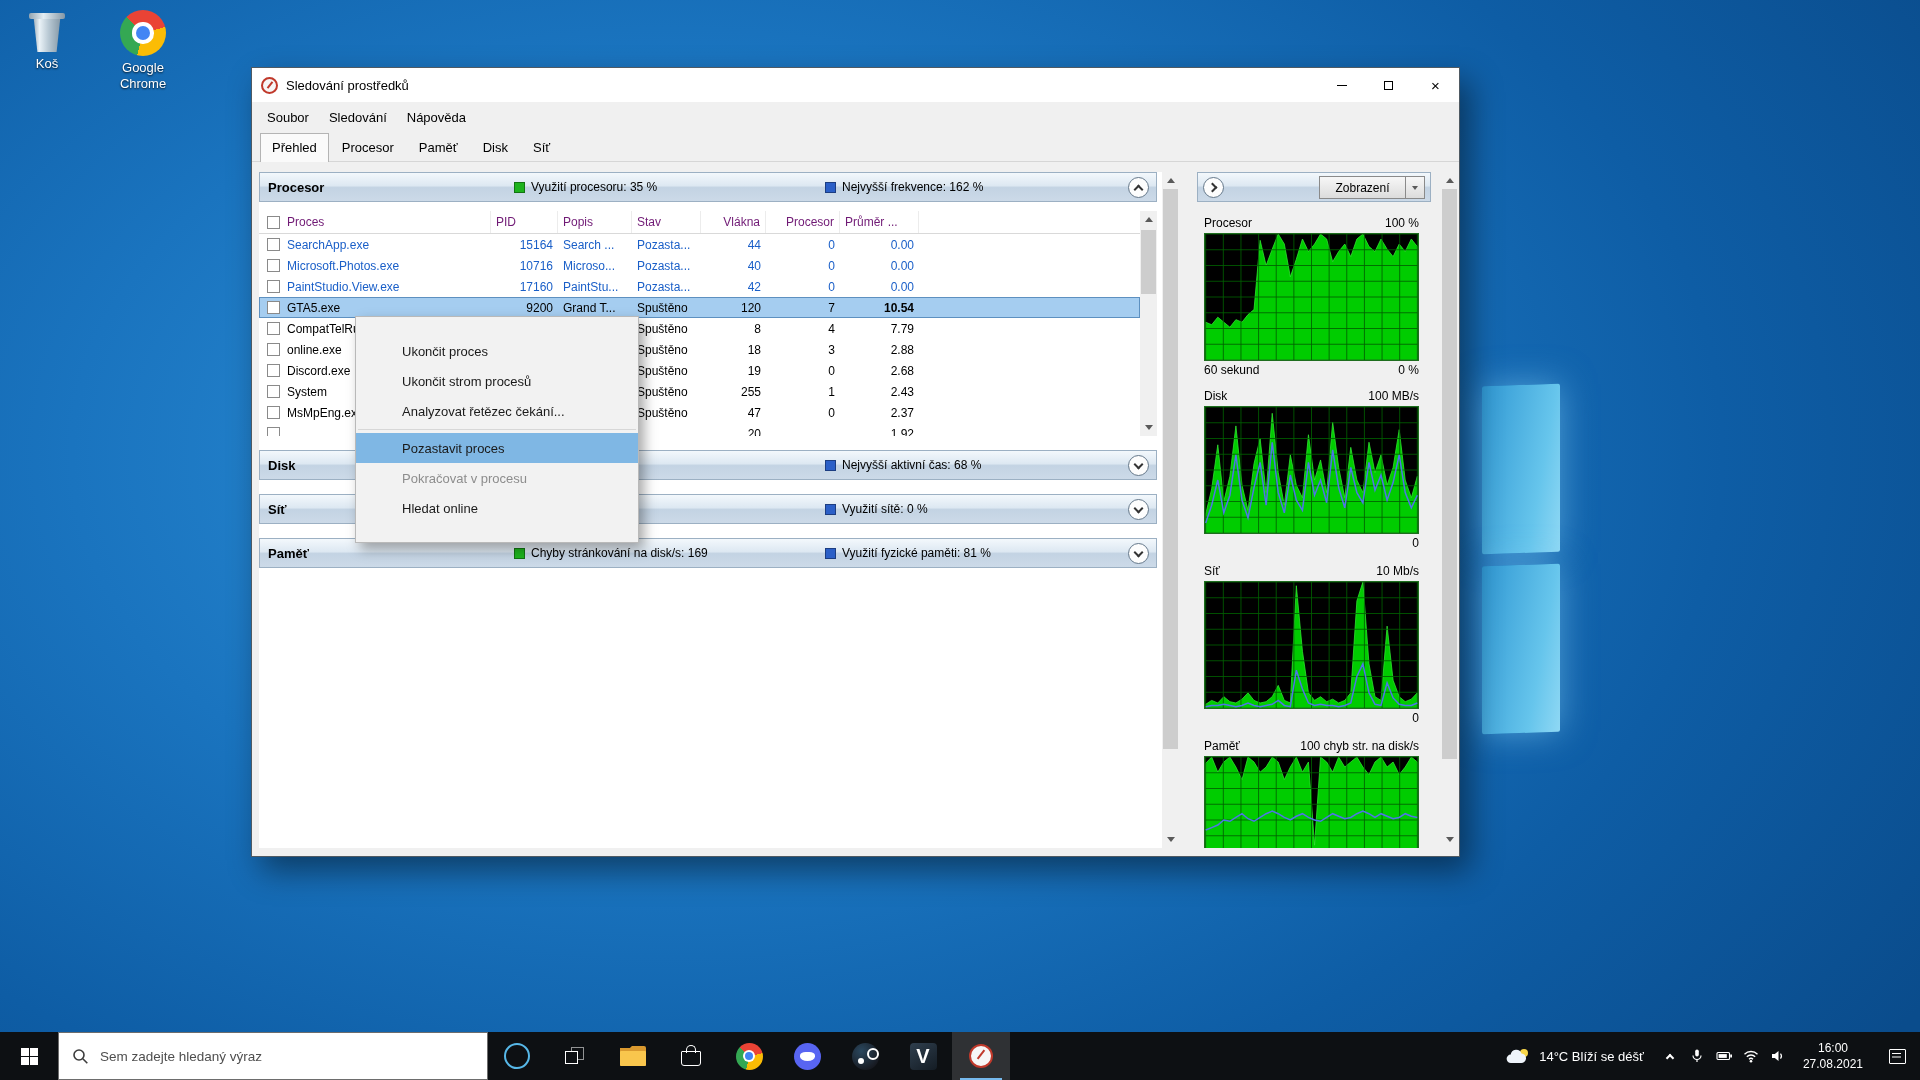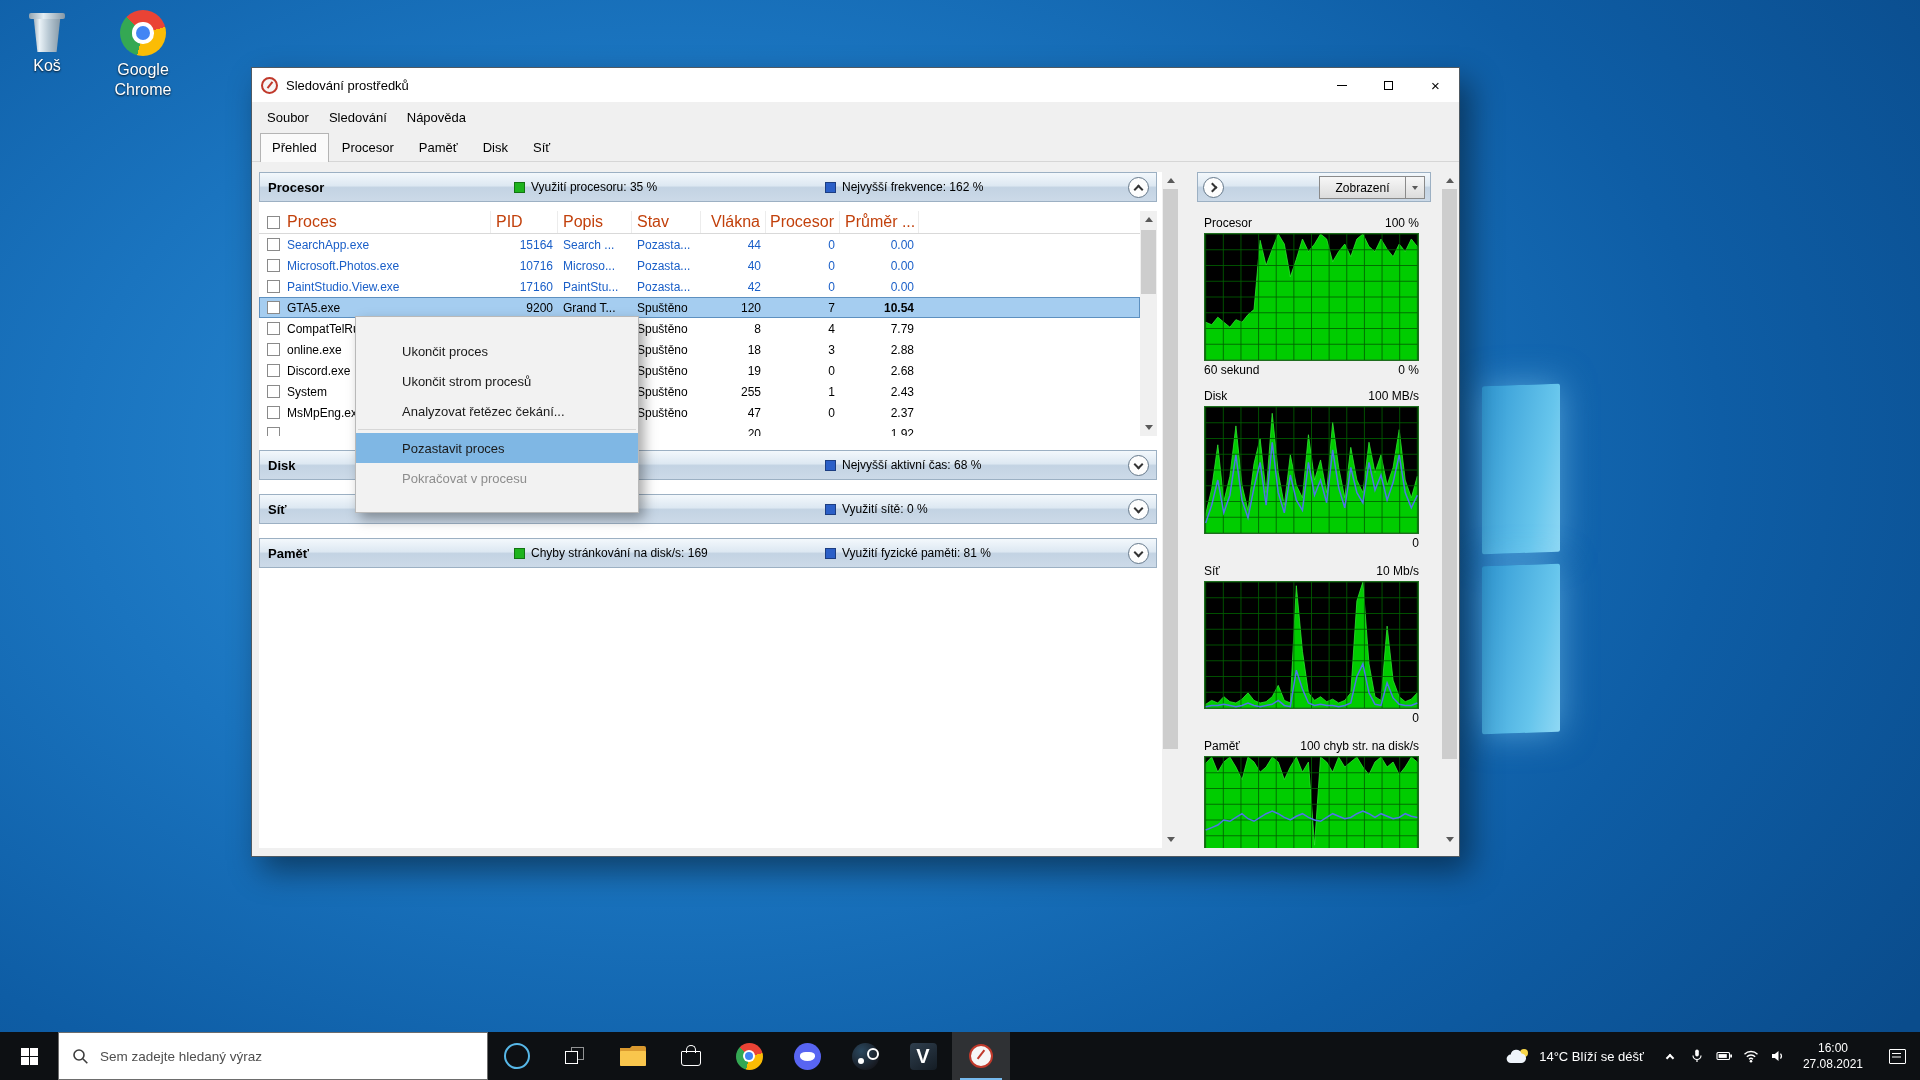--- a/index.html
+++ b/index.html
@@ -5,21 +5,21 @@
 *{box-sizing:border-box;margin:0;padding:0;cursor:default}
 html,body{width:1920px;height:1080px;overflow:hidden;font-family:"Liberation Sans","DejaVu Sans",sans-serif;-webkit-font-smoothing:antialiased}
 #desktop{position:absolute;inset:0;background:radial-gradient(1500px 1000px at 35% 42%,#2e92da 0%,#1a74bf 40%,#0e5da5 70%,#0a4c8c 100%)}
 
 
 #win-logo{position:absolute;left:1482px;top:385px;width:100px;height:360px}
 #win-logo .pane{position:absolute;left:0;width:78px;height:168px;background:linear-gradient(100deg,#2f97d3,#66c5ec 70%,#8fd8f4);border-radius:2px;box-shadow:0 0 34px rgba(130,205,245,.55);transform:skewY(-2deg)}
 #win-logo .p2{top:180px}
 
 
-.desk-icon{position:absolute;width:78px;text-align:center;color:#fff;font-size:16px;text-shadow:0 1px 2px rgba(0,0,0,.85)}
+.desk-icon{position:absolute;width:78px;text-align:center;color:#fff;font-size:13px;text-shadow:0 1px 2px rgba(0,0,0,.85)}
 #icon-recycle{left:8px;top:10px}
 #icon-chrome{left:104px;top:10px}
 .di-label{margin-top:4px;line-height:1.25}
 .rb{position:relative;width:32px;height:42px;margin:0 auto}
 .rb-lid{position:absolute;left:-2px;right:-2px;top:3px;height:6px;background:linear-gradient(90deg,#93a4b1,#e3edf3 40%,#8497a6);border-radius:2px}
 .rb-body{position:absolute;left:1px;right:1px;top:9px;bottom:0;background:linear-gradient(90deg,#8fa0ad,#eaf2f7 25%,#b9c9d4 55%,#7f93a2);clip-path:polygon(6% 0,94% 0,82% 100%,18% 100%)}
 .chrome-ball{position:relative;border-radius:50%;background:conic-gradient(from -45deg,#ea4335 0 33.3%,#fbbc05 33.3% 66.6%,#34a853 66.6% 100%)}
 .chrome-ball.lg{width:46px;height:46px;margin:0 auto}
 .chrome-ball.sm{width:27px;height:27px}
 .cc-white{position:absolute;inset:27%;background:#fff;border-radius:50%}
@@ -57,21 +57,21 @@
 .sq.green{background:#1db31d}
 .sq.blue{background:#2b5fc7}
 .chev-btn{position:absolute;right:7px;top:4px;width:21px;height:21px;border-radius:50%;background:#fdfdfd;border:1px solid #65788a;display:flex;align-items:center;justify-content:center}
 .chev{width:7px;height:7px;border-right:2px solid #333;border-bottom:2px solid #333;transform:rotate(45deg);margin-top:-3px}
 .chev.up{transform:rotate(-135deg);margin-top:3px}
 .chev.right{transform:rotate(-45deg);margin:0 0 0 -3px}
 .chev.white{border-color:#fff;width:6px;height:6px}
 
 
 #proc-table{position:absolute;left:0;top:39px;width:898px;height:225px}
-.t-head{position:absolute;top:0;left:0;right:17px;height:23px;display:flex;font-size:16px;color:#c2410c;border-bottom:1px solid #d9d9d9}
+.t-head{position:absolute;top:0;left:0;right:17px;height:23px;display:flex;font-size:12px;color:#701a75;border-bottom:1px solid #d9d9d9}
 .th{display:flex;align-items:center;padding:0 5px;border-right:1px solid #ececec;white-space:nowrap;overflow:hidden}
 .th.num{justify-content:flex-end}
 .rows{position:absolute;top:23px;left:0;right:17px;bottom:0;overflow:hidden}
 .prow{height:21px;display:flex;align-items:center;font-size:12px;color:#000}
 .prow.suspended{color:#1a5fc8}
 .prow.selected{background:#a5cdf0;outline:1px solid #5d90c0;outline-offset:-1px}
 .cell{padding:0 5px;white-space:nowrap;overflow:hidden;display:flex;align-items:center}
 .cell.num{justify-content:flex-end}
 .cb{width:13px;height:13px;border:1px solid #8a8a8a;background:#fff;margin:0 7px 0 3px;flex:none}
 
@@ -585,20 +585,21 @@
     </div>
   </div>
 
   <div id="context-menu">
       <div class="cm-item">Ukončit proces</div>
       <div class="cm-item">Ukončit strom procesů</div>
       <div class="cm-item">Analyzovat řetězec čekání...</div>
       <div class="cm-sep"></div>
       <div class="cm-item highlighted">Pozastavit proces</div>
       <div class="cm-item disabled">Pokračovat v procesu</div>
+      <div class="cm-item">Hledat online</div>
     </div>
 
   <div id="taskbar">
     <div class="tb-btn">
       <div class="start-grid">
           <i></i>
           <i></i>
           <i></i>
           <i></i>
         </div>

